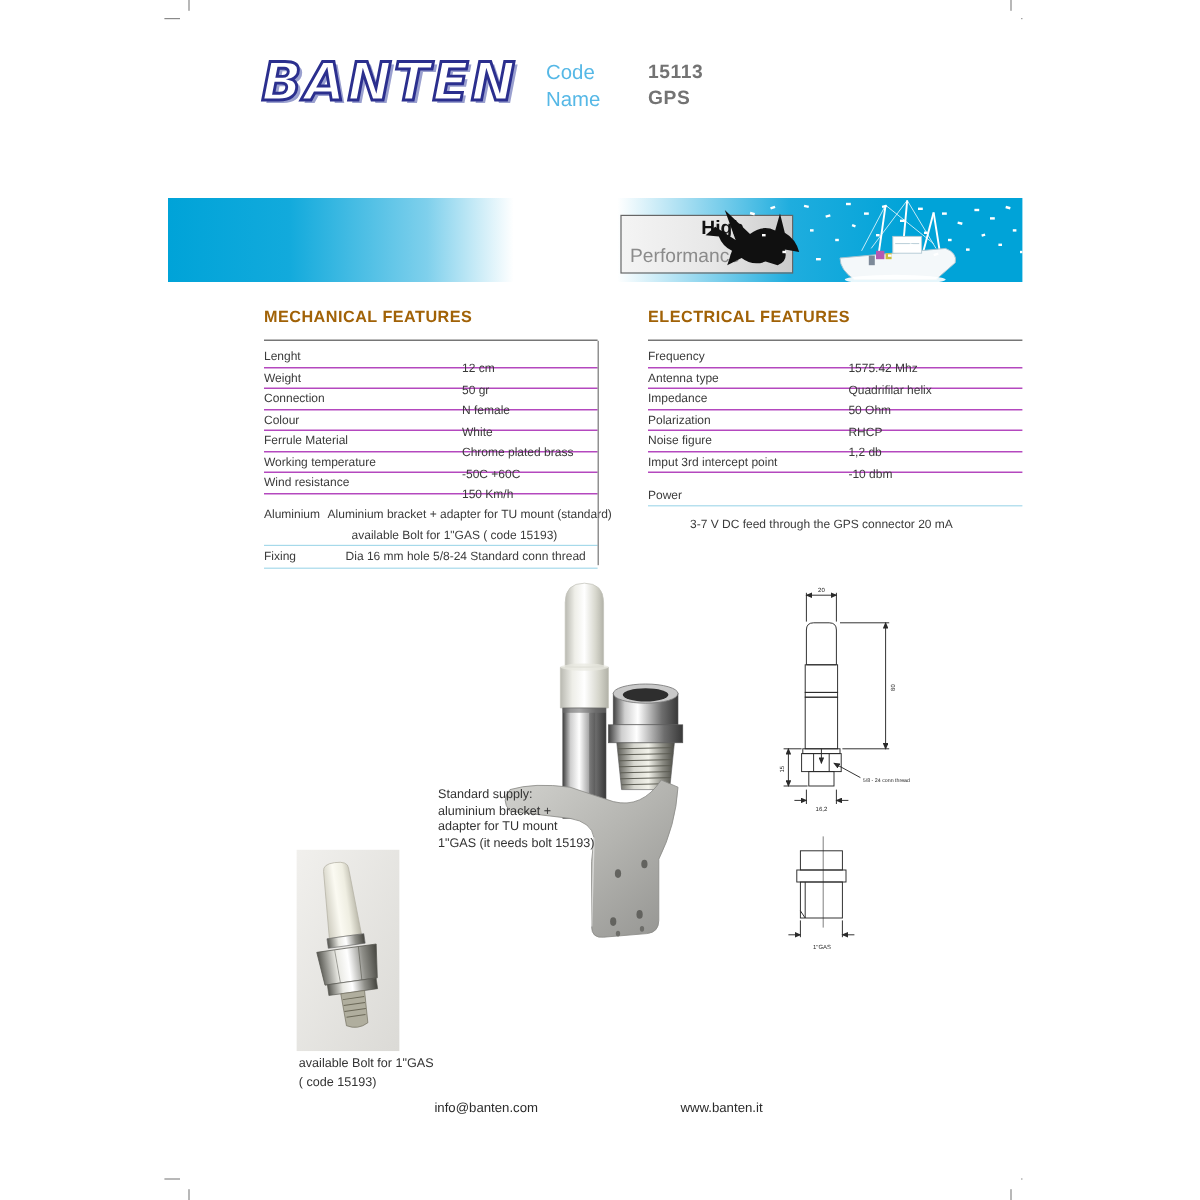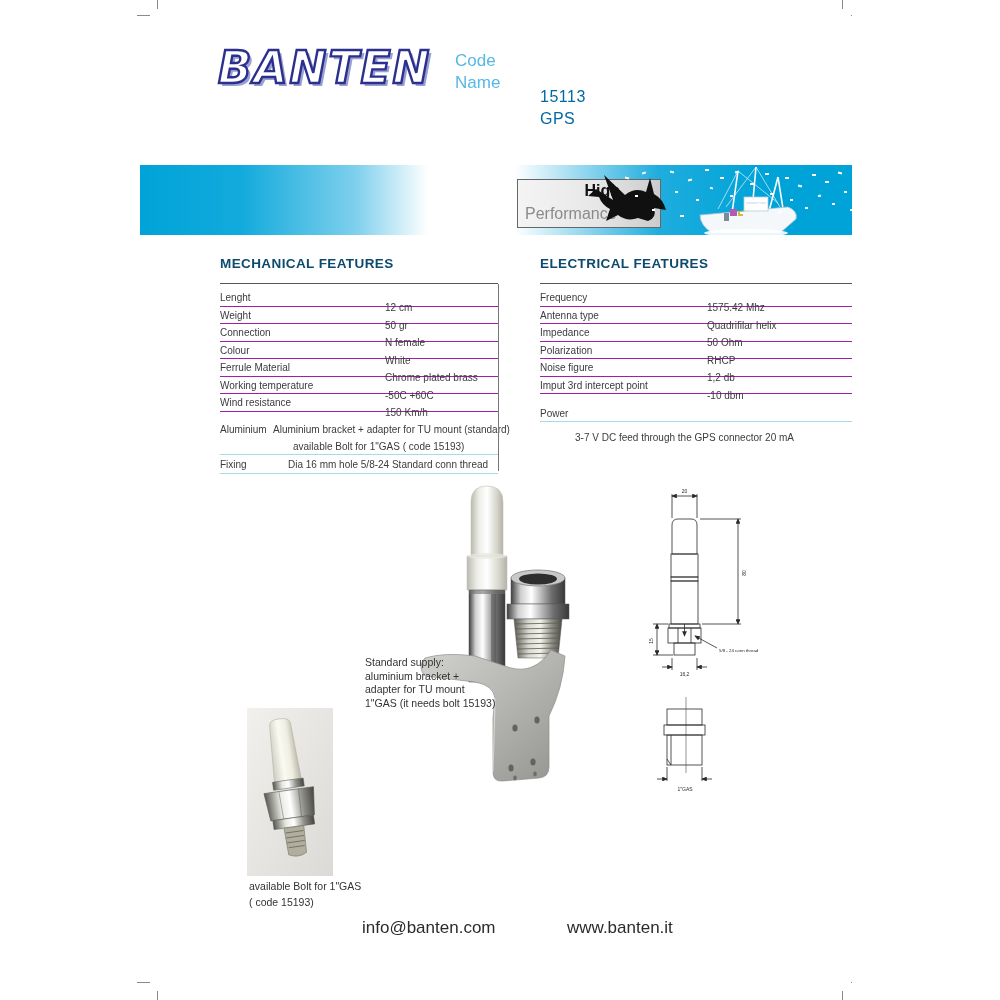--- a/index.html
+++ b/index.html
@@ -3,50 +3,50 @@
 <meta charset="utf-8">
 <style>
   html,body{margin:0;padding:0;background:#fff;}
   .page{position:relative;width:852px;height:1000px;background:#fff;overflow:hidden;
         font-family:"Liberation Sans", sans-serif;color:#3b3b3b;}
   .abs{position:absolute;}
   
   .crop{position:absolute;background:#8a8a8a;}
   
   .hdr-label{position:absolute;color:#56b8e6;font-weight:normal;font-size:17px;}
-  .hdr-value{position:absolute;color:#0369a1;font-weight:normal;font-size:16px;letter-spacing:.5px;margin-top:36px;}
+  .hdr-value{position:absolute;color:#737373;font-weight:bold;font-size:16px;letter-spacing:.5px;}
   
   .banner{position:absolute;left:140px;top:165px;width:720px;height:70px;
     background:linear-gradient(90deg,#00a3d8 0%,#12aadc 14%,#7fd0ec 30%,#ffffff 40%,#ffffff 52%,#8ed5ee 62%,#1fadde 72%,#00a3d8 86%,#00a3d8 100%);}
   .badge{position:absolute;left:377px;top:14px;width:142px;height:47px;border:1px solid #666;
     background:linear-gradient(90deg,#f4f4f4 0%,#e7e7e7 55%,#cbcbcb 100%);}
   .badge-high{position:absolute;right:40px;top:2px;font-size:16px;font-weight:bold;color:#111;}
   .badge-perf{position:absolute;left:7px;bottom:4px;font-size:16px;color:#8b8b8b;}
   .banner-art{position:absolute;left:440px;top:0;width:280px;height:70px;pointer-events:none;}
   
   .col{position:absolute;top:256px;}
   .col-mech{left:220px;width:278px;height:218px;}
   .col-elec{left:540px;width:320px;height:218px;}
-  .section-title{position:absolute;top:0;font-size:13.5px;font-weight:bold;color:#0c4a6e;letter-spacing:.4px;}
+  .section-title{position:absolute;top:0;font-size:13.5px;font-weight:bold;color:#a16207;letter-spacing:.4px;}
   .rule{position:absolute;top:27px;width:100%;border-top:1.6px solid #555;}
   .trows{position:absolute;top:33px;width:100%;}
   .trow{position:relative;height:16.5px;border-bottom:1px solid #a21caf;font-size:10px;}
   .trow .tlabel{position:absolute;left:0;top:3px;white-space:nowrap;}
   .trow .tvalue{position:absolute;top:13px;white-space:nowrap;}
   .col-mech .trow .tvalue{left:165px;}
   .col-elec .trow .tvalue{left:167px;}
   .special{position:absolute;width:100%;font-size:10px;}
   .sline{position:relative;height:16.5px;}
   .sline .a{position:absolute;left:0;top:3px;white-space:nowrap;}
   .sline .b{position:absolute;top:3px;white-space:nowrap;}
   .bline{border-bottom:1px solid #a6d9ea;}
   .vdivider{position:absolute;left:498px;top:284px;width:1px;height:187px;background:#777;}
   
   .caption{position:absolute;font-size:10.5px;line-height:13.5px;color:#333;white-space:pre-line;}
-  .footer-link{position:absolute;top:918px;font-size:17px;color:#2b2b2b;}
+  .footer-link{position:absolute;top:918px;font-size:11px;color:#2b2b2b;}
   
   .photo-frame{position:absolute;}
 </style>
 </head>
 <body>
 
 <div class="page">
 
   <div class="crop" style="left:157px;top:0;width:1px;height:9px;"></div>
   <div class="crop" style="left:137px;top:15px;width:13px;height:1px;"></div>

